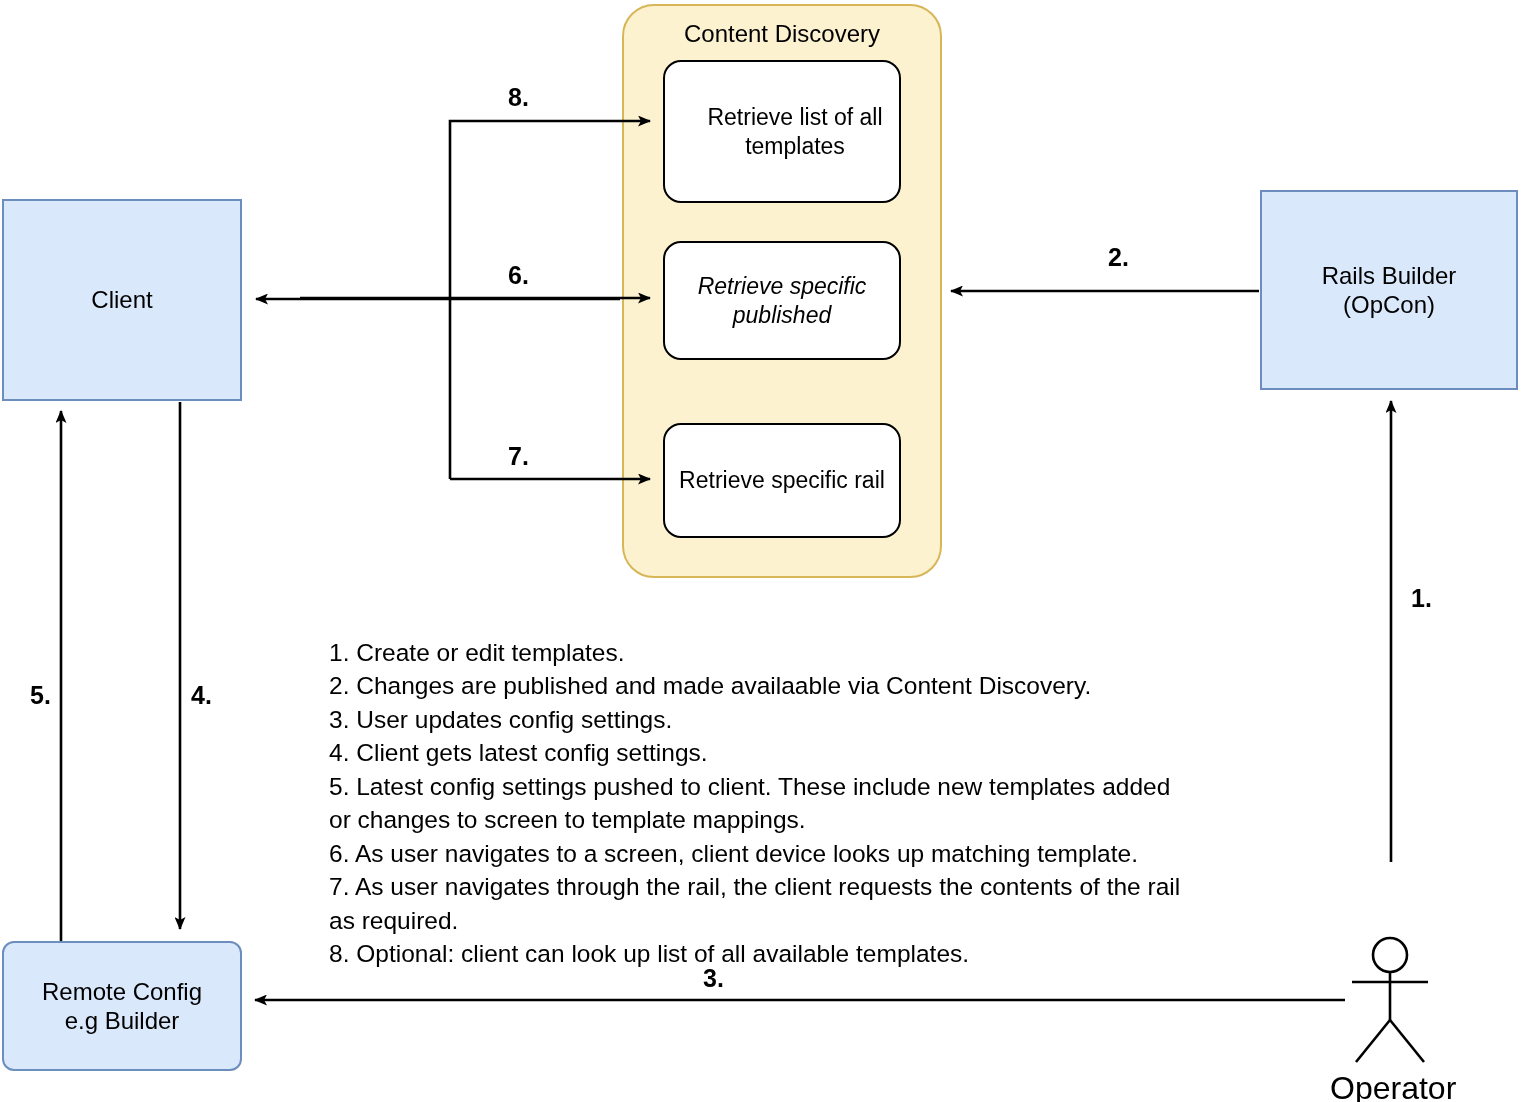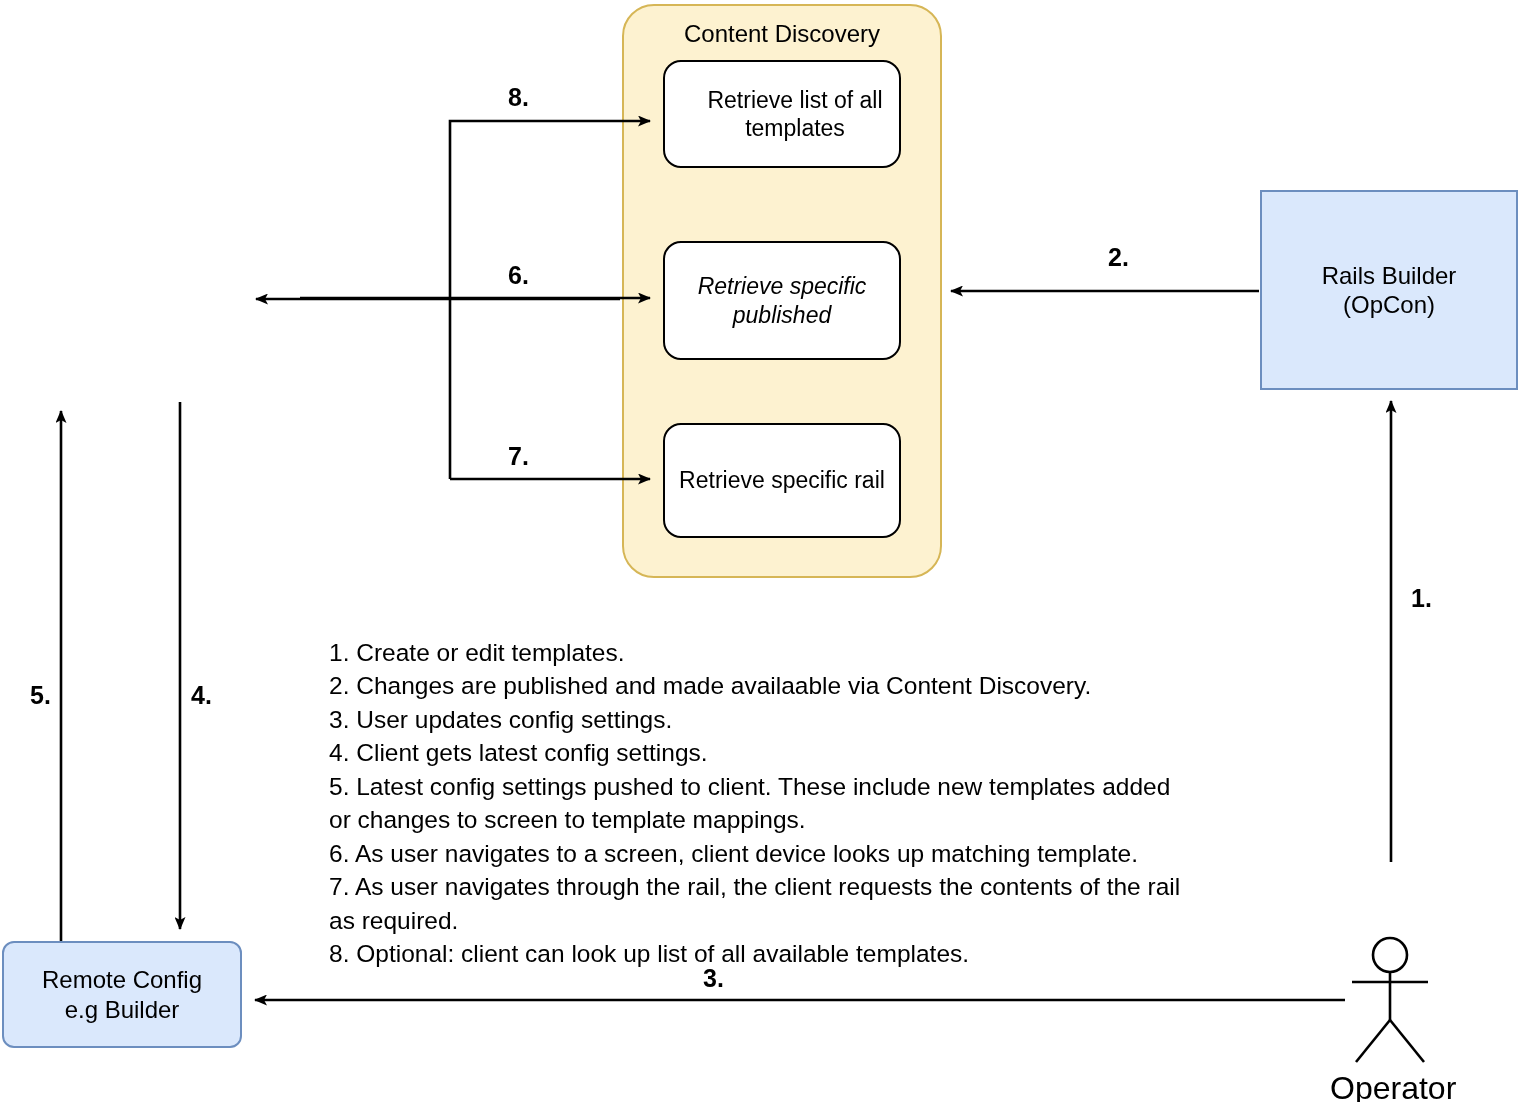--- a/index.html
+++ b/index.html
@@ -144,32 +144,35 @@
 
     <g>
       <circle cx="1390" cy="955" r="17" fill="#ffffff" stroke="#000000" stroke-width="2.6"></circle>
       <line x1="1390" y1="972" x2="1390" y2="1020" stroke="#000000" stroke-width="2.6"></line>
       <line x1="1352" y1="982" x2="1428" y2="982" stroke="#000000" stroke-width="2.6"></line>
       <line x1="1390" y1="1020" x2="1356" y2="1062" stroke="#000000" stroke-width="2.6"></line>
       <line x1="1390" y1="1020" x2="1424" y2="1062" stroke="#000000" stroke-width="2.6"></line>
     </g>
   </svg>
 
+  <div class="node blue-box" style="left:2px; top:199px; width:240px; height:202px;">
+    <span>Client</span>
+  </div>
 
   <div class="node blue-box" style="left:1260px; top:190px; width:258px; height:200px; flex-direction:column;">
     <span>Rails Builder</span>
     <span>(OpCon)</span>
   </div>
 
-  <div class="node blue-box rounded" style="left:2px; top:941px; width:240px; height:107px; flex-direction:column;">
+  <div class="node blue-box rounded" style="left:2px; top:941px; width:240px; height:130px; flex-direction:column;">
     <span>Remote Config</span>
     <span>e.g Builder</span>
   </div>
 
-  <div class="node white-box" style="left:663px; top:60px; width:238px; height:108px; flex-direction:column;padding-left:26px;">
+  <div class="node white-box" style="left:663px; top:60px; width:238px; height:143px; flex-direction:column;padding-left:26px;">
     <span>Retrieve list of all</span>
     <span>templates</span>
   </div>
 
   <div class="node white-box" style="left:663px; top:241px; width:238px; height:119px; flex-direction:column;font-style:italic;">
     <span>Retrieve specific</span>
     <span>published</span>
   </div>
 
   <div class="node white-box" style="left:663px; top:423px; width:238px; height:115px;">

